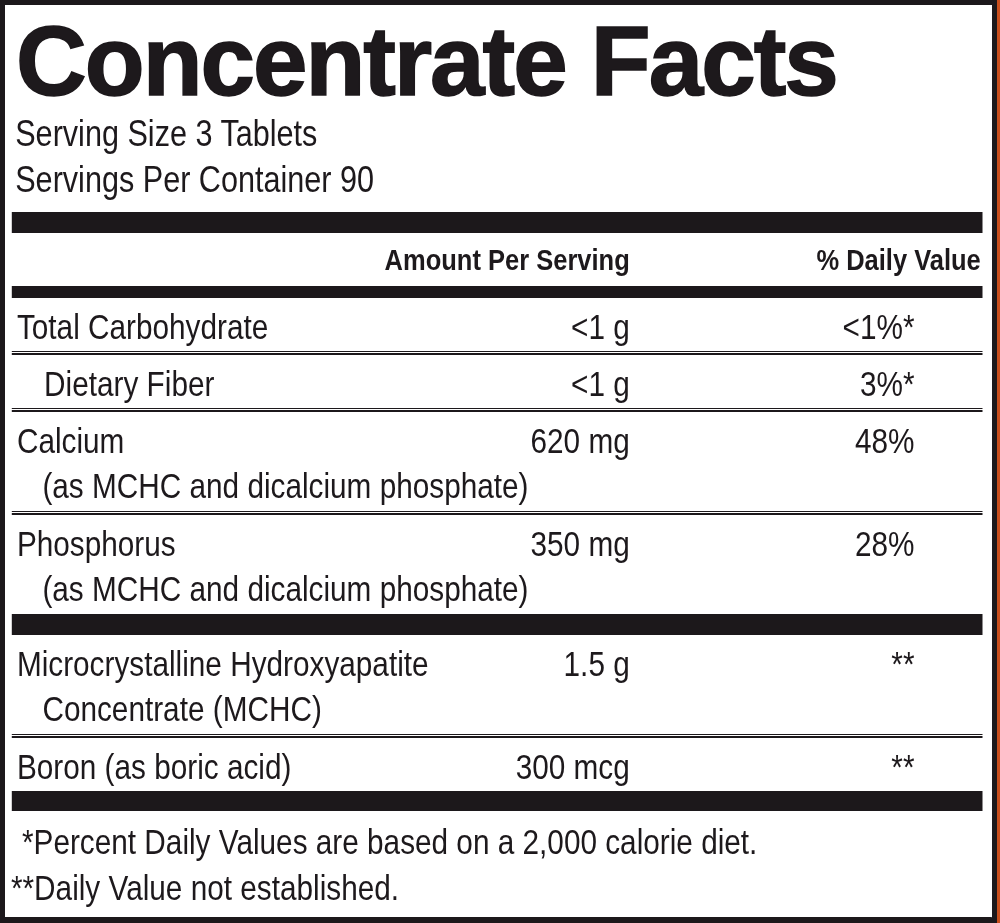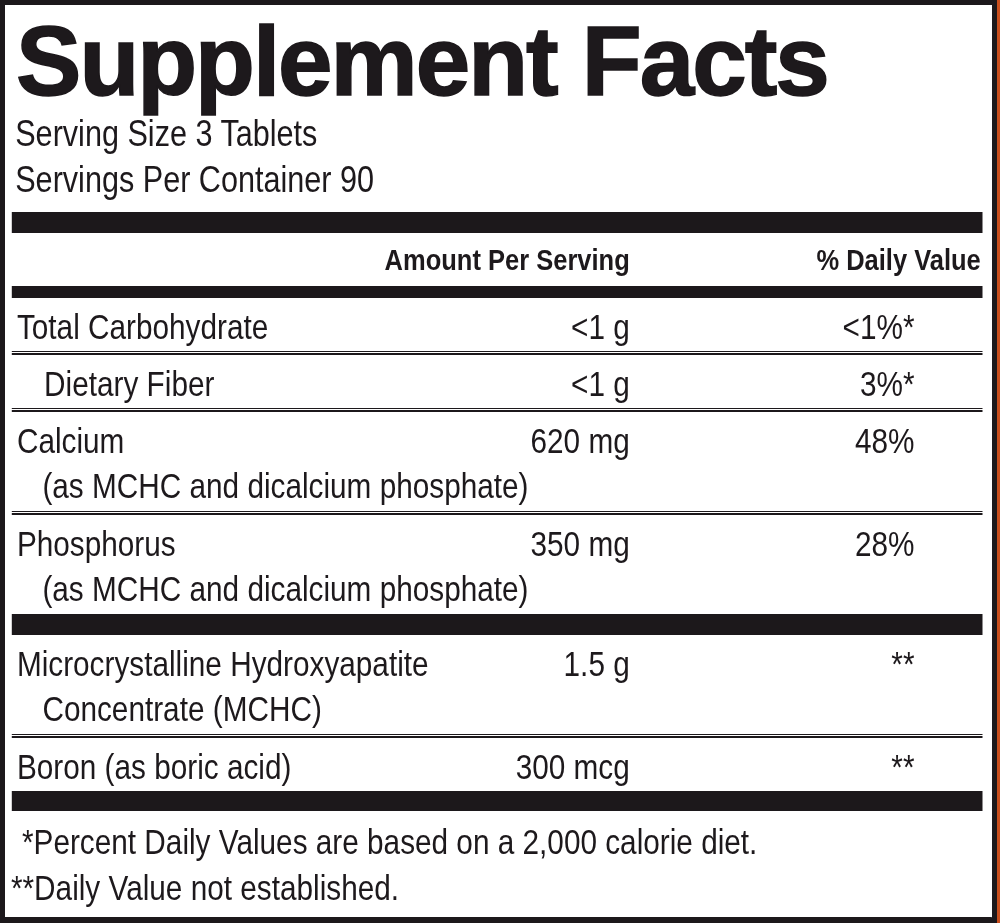--- a/index.html
+++ b/index.html
@@ -94,21 +94,21 @@
 </style>
 </head>
 <body>
 
 <div class="screen">
   <div class="edge-accent"></div>
   <div class="panel">
     <div class="content">
 
       <div class="title-wrap">
-        <span class="title">Supplement Facts</span>
+        <span class="title">Concentrate Facts</span>
       </div>
 
       <div class="serving-line">Serving Size 3 Tablets</div>
       <div class="serving-line">Servings Per Container 90</div>
 
       <div class="bar bar-top"></div>
 
       <div class="header-row">
         <div class="hd-amt">Amount Per Serving</div>
         <div class="hd-dv">% Daily Value</div>

